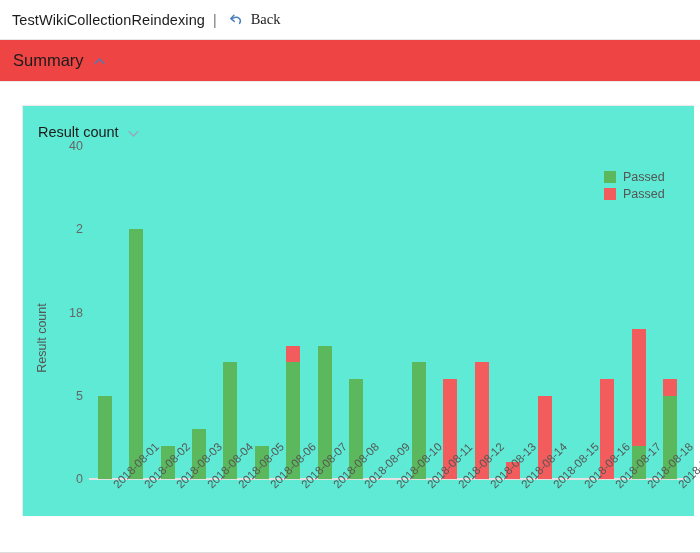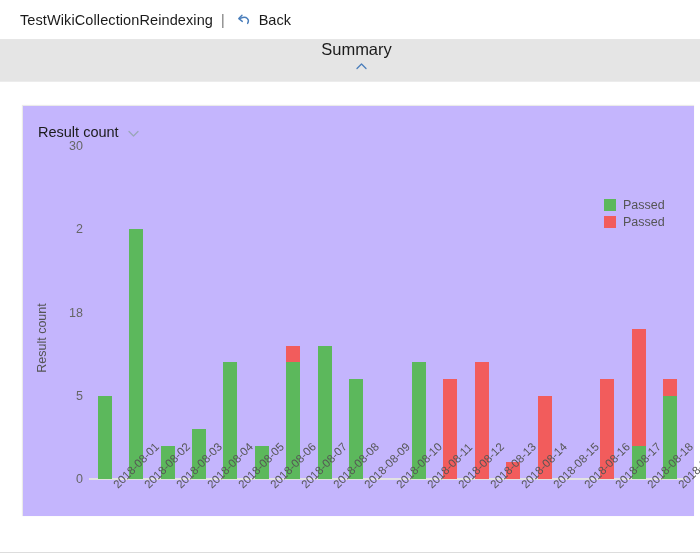--- a/index.html
+++ b/index.html
@@ -15,21 +15,21 @@
     overflow: hidden;
     position: relative;
   }
 
   
   .topbar {
     height: 40px;
     box-sizing: border-box;
     display: flex;
     align-items: center;
-    padding: 0 0 0 20px;
+    padding: 0 0 0 12px;
     border-bottom: 1px solid #e6e6e6;
     background: #ffffff;
   }
   .topbar-title {
     font-size: 14.5px;
     color: #1b1b1b;
     letter-spacing: .1px;
   }
   .topbar-sep {
     margin: 0 9px 0 8px;
@@ -43,52 +43,52 @@
   }
   .back-icon {
     width: 18px;
     height: 18px;
     display: block;
     margin-right: 7px;
   }
   .back-label {
     font-size: 14.5px;
     color: #1b1b1b;
+    font-family: Liberation Serif, serif;
   }
 
   
   .summary-bar {
     height: 42px;
     box-sizing: border-box;
-    background: #e5e5e5;
+    background: #ef4444;
     display: flex;
     align-items: center;
     padding-left: 13px;
     border-bottom: 1px solid #ececec;
-    flex-direction: column;
   }
   .summary-title {
     font-size: 16.5px;
     color: #1b1b1b;
   }
   .chevron-up {
     margin-left: 9px;
     width: 13px;
     height: 13px;
     display: block;
   }
 
   
   .card {
     position: absolute;
     left: 22px;
     top: 105px;
     width: 672px;
     height: 411px;
-    background: #c4b5fd;
+    background: #5eead4;
     border: 1px solid #eaeaea;
     border-right: none;
     border-bottom: none;
     box-sizing: border-box;
     box-shadow: 0 0 2px rgba(0,0,0,0.04);
   }
 
   .metric-select {
     position: absolute;
     left: 15px;
@@ -105,21 +105,21 @@
     margin-left: 8px;
     width: 13px;
     height: 13px;
     display: block;
   }
 
   
   .legend {
     position: absolute;
     right: 10px;
-    top: 92px;
+    top: 64px;
     width: 80px;
     text-align: center;
   }
   .legend-row {
     display: flex;
     align-items: center;
     margin-bottom: 3px;
     cursor: pointer;
   }
   .legend-swatch {
@@ -268,21 +268,21 @@
       </div>
     </div>
 
   <div class="plot-wrap">
     <div class="ylabel">Result count</div>
     <div class="ytick-holder" id="yticks">
         <div class="ytick" style="top: 373px;">0</div>
         <div class="ytick" style="top: 289.75px;">5</div>
         <div class="ytick" style="top: 206.5px;">18</div>
         <div class="ytick" style="top: 123.25px;">2</div>
-        <div class="ytick" style="top: 40px;">30</div>
+        <div class="ytick" style="top: 40px;">40</div>
       </div>
     <div class="axis-line"></div>
     <div class="bars" id="bars">
         <div class="barslot" style="left: 8.71053px; width: 14px;">
           <div class="seg" style="height: 83.25px; background: rgb(92, 184, 92);"></div>
         </div>
         <div class="barslot" style="left: 40.1316px; width: 14px;">
           <div class="seg" style="height: 249.75px; background: rgb(92, 184, 92);"></div>
         </div>
         <div class="barslot" style="left: 71.5526px; width: 14px;">

